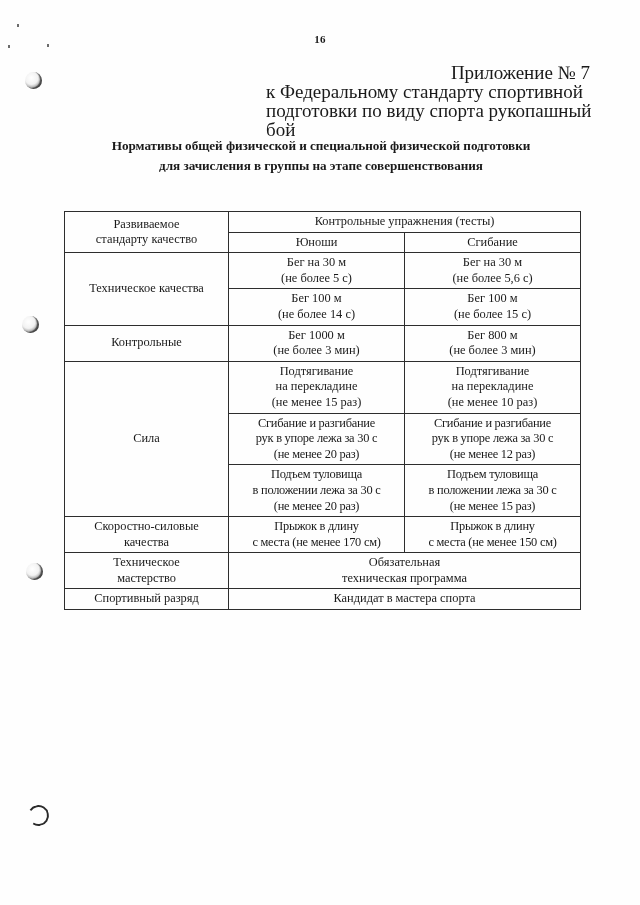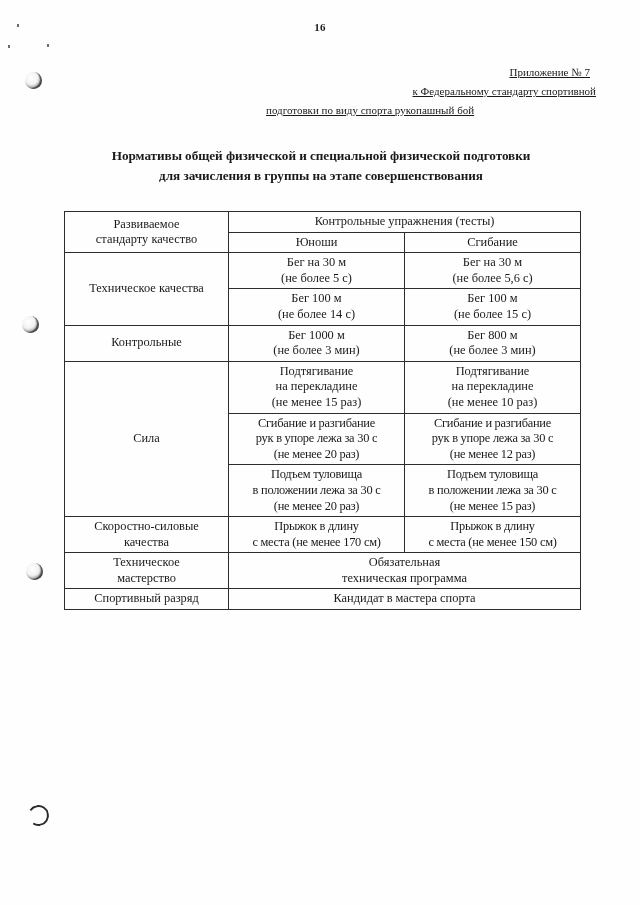--- a/index.html
+++ b/index.html
@@ -46,46 +46,45 @@
   .speck {
     position: absolute;
     background: #6b6b6b;
     width: 2px;
     height: 3px;
   }
 
   
   .page-number {
     position: absolute;
-    top: 21px;
+    top: 33px;
     left: 0;
     right: 0;
     text-align: center;
     font-size: 11px;
     font-weight: bold;
     letter-spacing: .2px;
   }
 
   .appendix-block {
     position: absolute;
     top: 63px;
     right: 44px;
     width: 330px;
     text-align: center;
-    font-size: 11px;
+    font-size: 19px;
     line-height: 19px;
-    text-decoration: underline;
   }
   .appendix-block .line1 { text-align: right; padding-right: 6px; }
-  .appendix-block .line2 { text-align: right; }
+  .appendix-block .line2 { text-align: left; }
   .appendix-block .line3 { text-align: left; }
 
   .doc-title {
     position: absolute;
-    top: 146px;
+    top: 136px;
     left: 60px;
     width: 522px;
     text-align: center;
     font-size: 13.2px;
     font-weight: bold;
     line-height: 19.5px;
     letter-spacing: -0.05px;
   }
 
   

